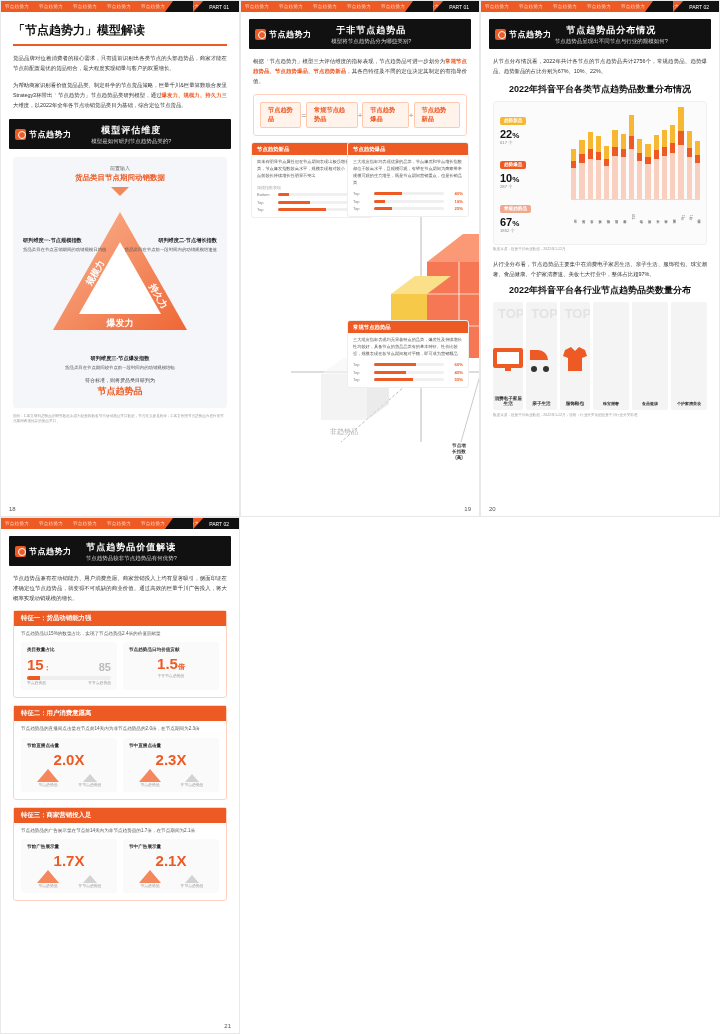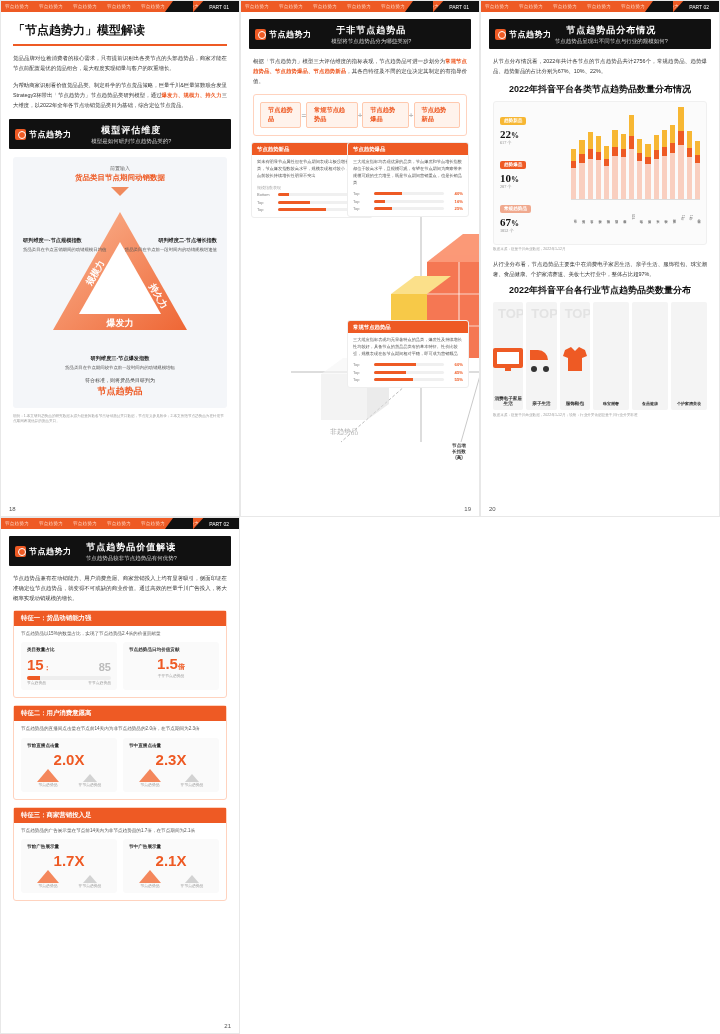--- a/index.html
+++ b/index.html
@@ -83,21 +83,21 @@
   .bar-row .lb { font-size: 4px; color: #888; width: 18px; }
   .bar-row .tr { flex: 1; height: 3px; background: #f0f0f0; border-radius: 2px; overflow: hidden; }
   .bar-row .tr i { display: block; height: 100%; background: #ee5a24; }
   .bar-row .vv { font-size: 4.2px; color: #ee5a24; font-weight: bold; width: 16px; text-align: right; }
   .mini-title { font-size: 4px; color: #aaa; padding: 3px 5px 0; }
   .axis-lab { position: absolute; font-size: 4.6px; color: #444; font-weight: bold; background: #fff; padding: 1px 2px; line-height: 1.3; text-align: center; }
 
   
   .chart-title { text-align: center; font-size: 9px; font-weight: bold; color: #111; margin-top: 7px; }
   .chart-box { margin: 5px 12px 0; background: #fbfbfb; border: 1px solid #f0f0f0; border-radius: 3px; padding: 6px 6px 4px; display: flex; gap: 5px; }
-  .legend-col { width: 66px; font-family: Liberation Serif, serif; }
+  .legend-col { width: 66px; }
   .lg { margin-bottom: 7px; }
   .lg .lgt { font-size: 4.6px; color: #fff; font-weight: bold; padding: 1.5px 4px; border-radius: 2px; display: inline-block; }
   .lg .lgv { font-size: 11px; font-weight: bold; color: #111; margin-top: 2px; }
   .lg .lgv em { font-size: 8px; font-style: normal; }
   .lg .lgs { font-size: 4.2px; color: #888; }
   .plot { flex: 1; }
   .bars-area { display: flex; align-items: flex-end; gap: 3px; height: 92px; border-bottom: 1px solid #ddd; }
   .bcol { flex: 1; display: flex; flex-direction: column; justify-content: flex-end; }
   .bseg { width: 100%; }
   .xlabels { display: flex; gap: 3px; margin-top: 2px; }

